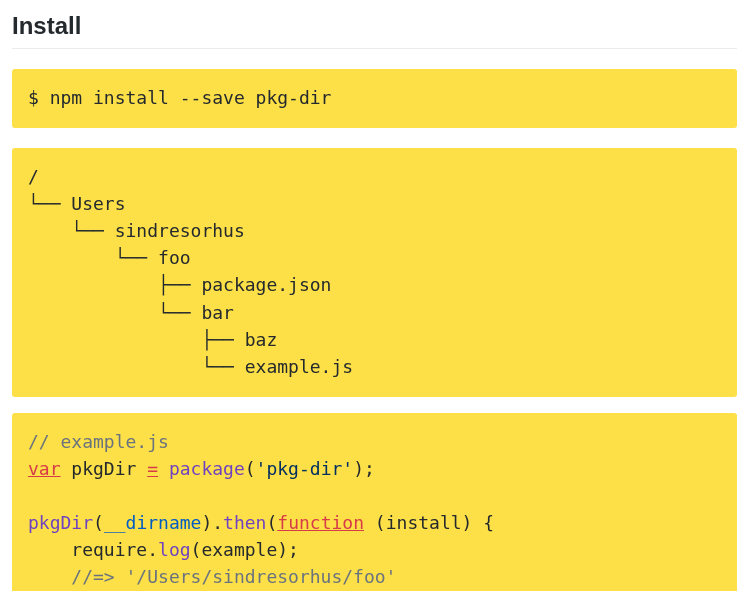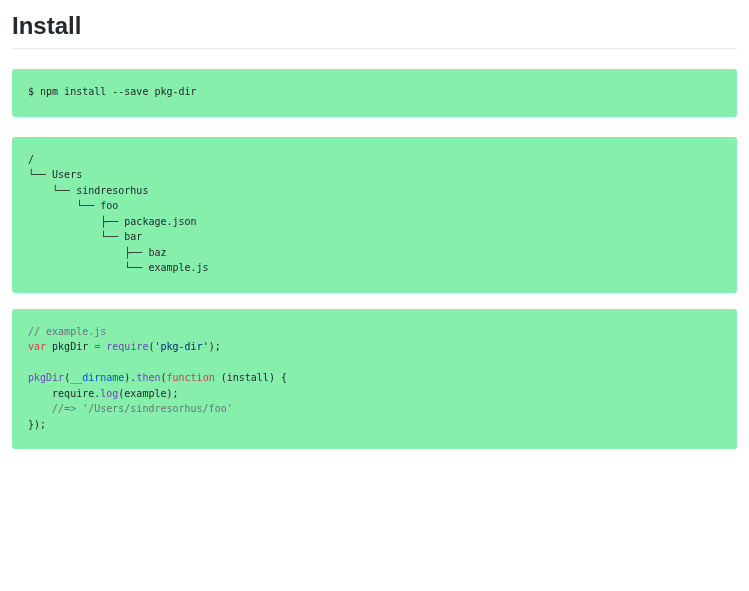--- a/index.html
+++ b/index.html
@@ -15,35 +15,35 @@
     }
     h2 {
       font-size: 24px;
       font-weight: 600;
       margin: 0 0 20px 0;
       padding-bottom: 8px;
       border-bottom: 1px solid #eaecef;
       color: #24292e;
     }
     pre {
-      background: #86efac;
+      background: #fde047;
       padding: 16px;
       margin: 0 0 16px 0;
       font-family: "SFMono-Regular", Consolas, "Liberation Mono", Menlo, monospace;
-      font-size: 10px;
+      font-size: 18px;
       line-height: 1.45;
       overflow: auto;
       border-radius: 3px;
       color: #24292e;
     }
     .section {
       margin-bottom: 20px;
     }
     .tok-comment { color: #6a737d; text-align: center; }
-    .tok-keyword { color: #d73a49; }
+    .tok-keyword { color: #d73a49; text-decoration: underline; }
     .tok-string  { color: #032f62; }
     .tok-func    { color: #6f42c1; }
     .tok-builtin { color: #005cc5; }
   </style>
 </head>
 <body>
 
 <div class="section">
   <h2>Install</h2>
   <pre><code>$ npm install --save pkg-dir</code></pre>
@@ -54,19 +54,19 @@
   <pre><code>/
 └── Users
     └── sindresorhus
         └── foo
             ├── package.json
             └── bar
                 ├── baz
                 └── example.js</code></pre>
 
   <pre><code><span class="tok-comment">// example.js</span>
-<span class="tok-keyword">var</span><span> pkgDir </span><span class="tok-keyword">=</span><span> </span><span class="tok-func">require</span><span>(</span><span class="tok-string">'pkg-dir'</span><span>);</span>
+<span class="tok-keyword">var</span><span> pkgDir </span><span class="tok-keyword">=</span><span> </span><span class="tok-func">package</span><span>(</span><span class="tok-string">'pkg-dir'</span><span>);</span>
 
 <span class="tok-func">pkgDir</span><span>(</span><span class="tok-builtin">__dirname</span><span>).</span><span class="tok-func">then</span><span>(</span><span class="tok-keyword">function</span><span> (</span><span>install</span><span>) {</span>
 <span>    require.</span><span class="tok-func">log</span><span>(example);</span>
 <span class="tok-comment">    //=&gt; '/Users/sindresorhus/foo'</span>
 <span>});</span></code></pre>
 </div>
 
 </body></html>

